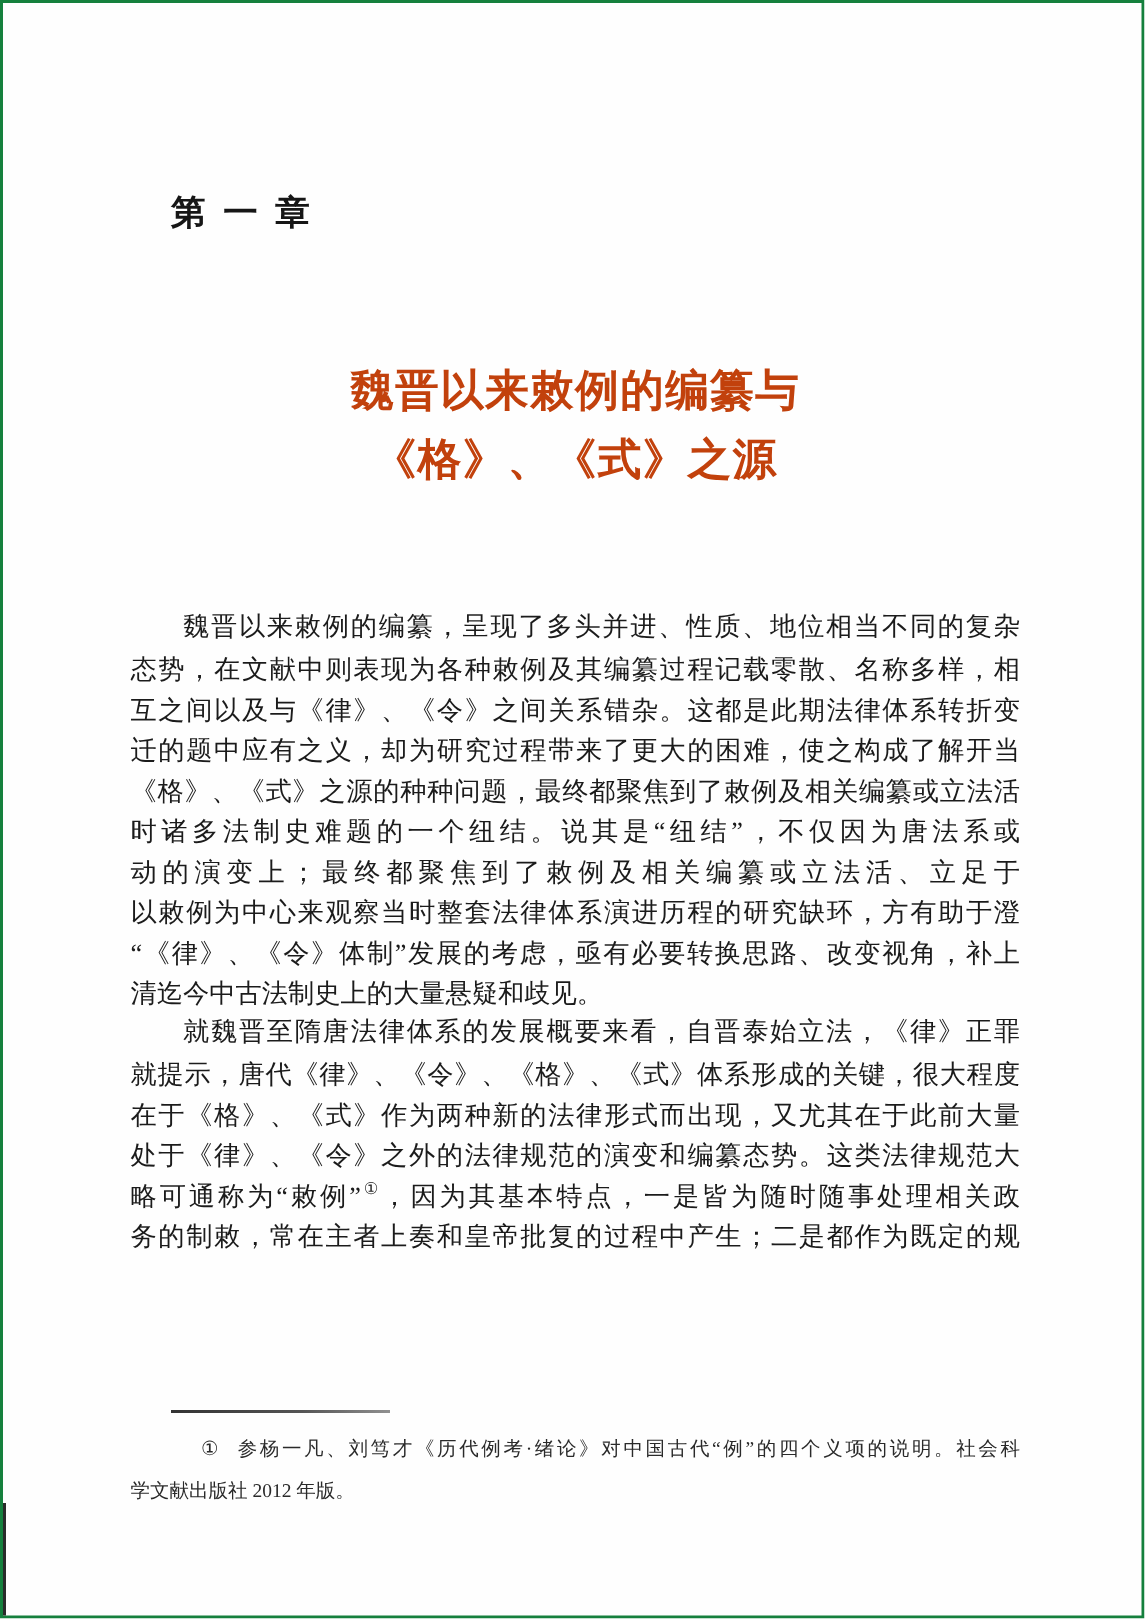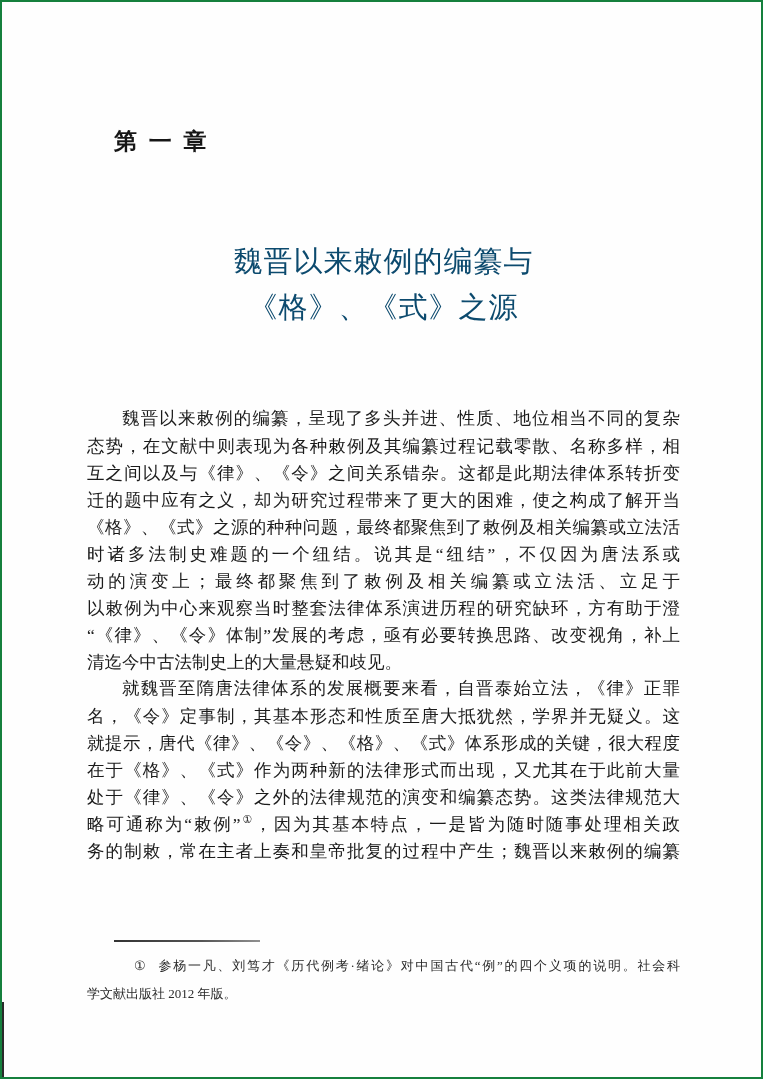--- a/index.html
+++ b/index.html
@@ -18,21 +18,21 @@
     background:#2a2a2a;
   }
   .chapter{
     position:absolute;left:112px;top:124px;
     font-size:23px;font-weight:600;letter-spacing:3px;color:#161616;
     white-space:pre;
   }
   .title{
     position:absolute;left:85px;top:236px;width:593px;
     text-align:center;
-    font-size:29px;line-height:46px;font-weight:normal;color:#0c4a6e;
+    font-size:29px;line-height:46px;font-weight:bold;color:#c2410c;
     letter-spacing:1px;
   }
   .body-text{
     position:absolute;left:85px;top:404px;width:593px;
     font-size:17.5px;line-height:27px;
   }
   .ln{
     text-align:justify;
     text-align-last:justify;
     height:27px;overflow:hidden;
@@ -81,26 +81,25 @@
     <div class="ln">互之间以及与《律》、《令》之间关系错杂。这都是此期法律体系转折变</div>
     <div class="ln">迁的题中应有之义，却为研究过程带来了更大的困难，使之构成了解开当</div>
     <div class="ln">《格》、《式》之源的种种问题，最终都聚焦到了敕例及相关编纂或立法活</div>
     <div class="ln">时诸多法制史难题的一个纽结。说其是“纽结”，不仅因为唐法系或</div>
     <div class="ln">动的演变上；最终都聚焦到了敕例及相关编纂或立法活、立足于</div>
     <div class="ln">以敕例为中心来观察当时整套法律体系演进历程的研究缺环，方有助于澄</div>
     <div class="ln">“《律》、《令》体制”发展的考虑，亟有必要转换思路、改变视角，补上</div>
     <div class="ln plain">清迄今中古法制史上的大量悬疑和歧见。</div>
 
     <div class="ln indent">就魏晋至隋唐法律体系的发展概要来看，自晋泰始立法，《律》正罪</div>
-    <div class="ln">名，《令》定事制，其基本形态和性质至唐大抵犹然，学界并无疑义。这</div>
     <div class="ln">就提示，唐代《律》、《令》、《格》、《式》体系形成的关键，很大程度上</div>
     <div class="ln">在于《格》、《式》作为两种新的法律形式而出现，又尤其在于此前大量</div>
     <div class="ln">处于《律》、《令》之外的法律规范的演变和编纂态势。这类法律规范大</div>
     <div class="ln"><span>略可通称为“敕例”</span><span class="fnref">①</span><span>，因为其基本特点，一是皆为随时随事处理相关政</span></div>
-    <div class="ln">务的制敕，常在主者上奏和皇帝批复的过程中产生；魏晋以来敕例的编纂</div>
+    <div class="ln">务的制敕，常在主者上奏和皇帝批复的过程中产生；二是都作为既定的规</div>
   </div>
 
   <div class="fnsep"></div>
 
   <div class="footnote">
     <div class="fl first"><span class="fnmark">①</span><span>参杨一凡、刘笃才《历代例考·绪论》对中国古代“例”的四个义项的说明。社会科</span></div>
     <div class="fl last">学文献出版社 2012 年版。</div>
   </div>
 
 </div>

